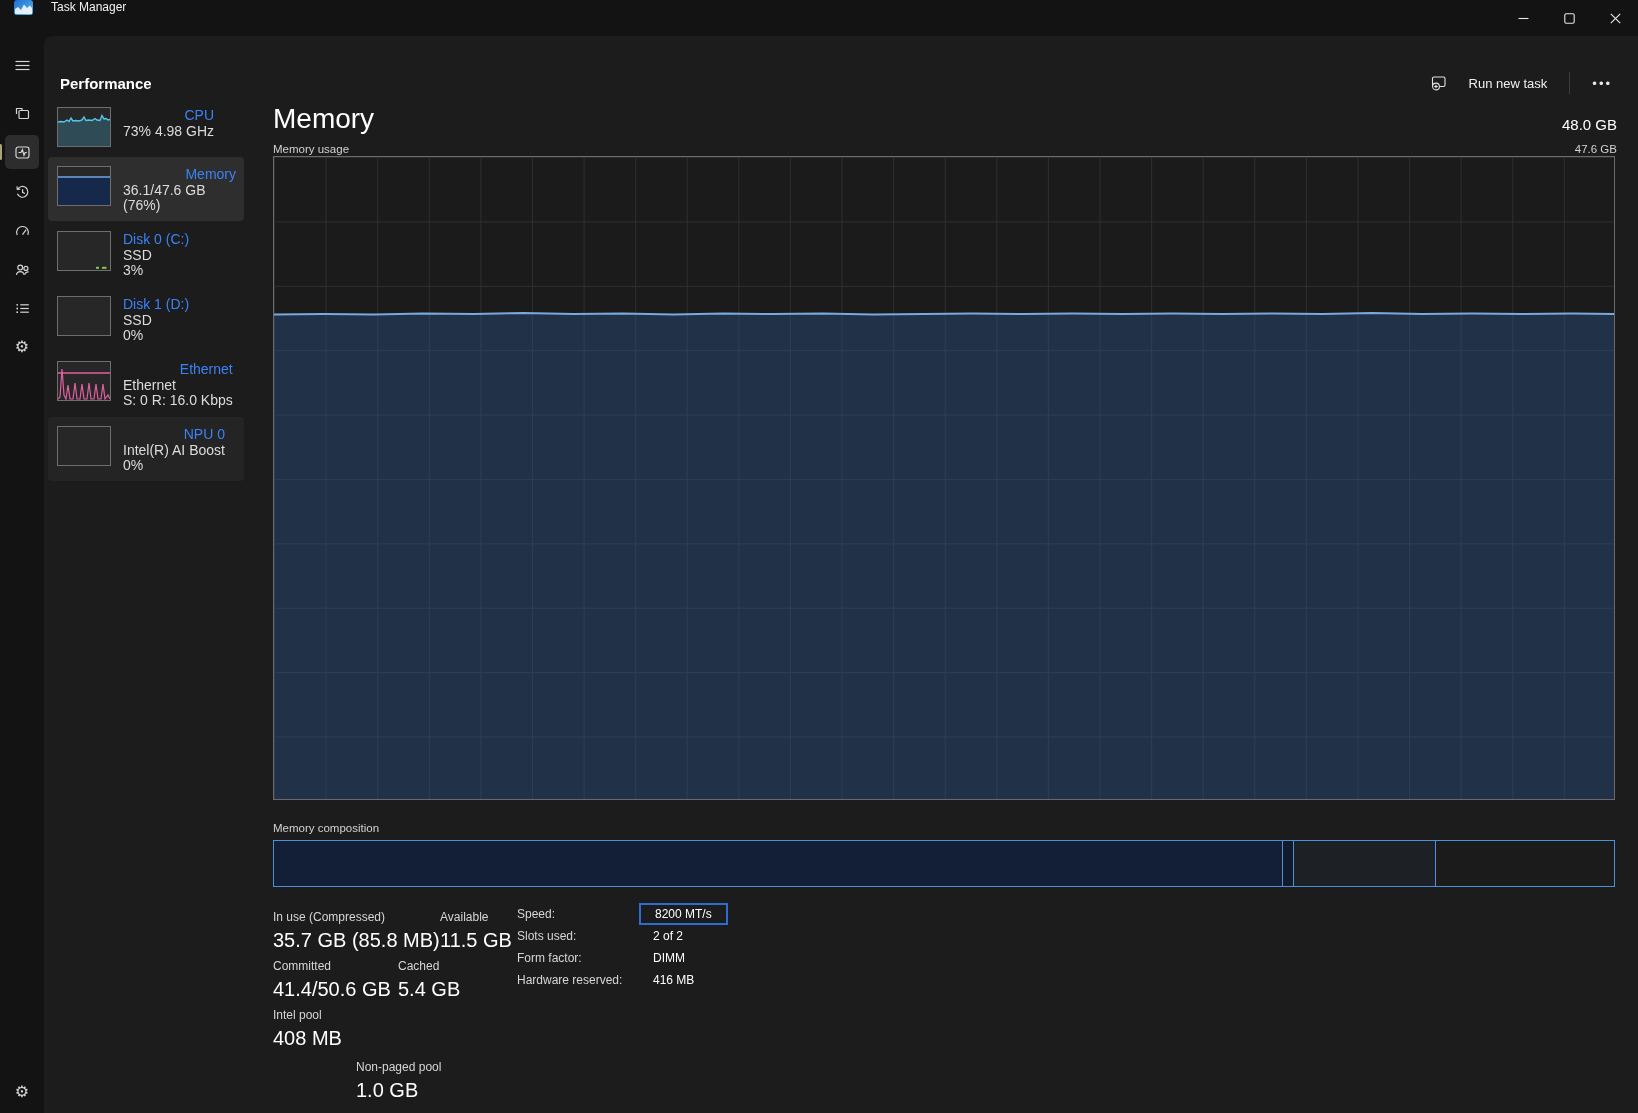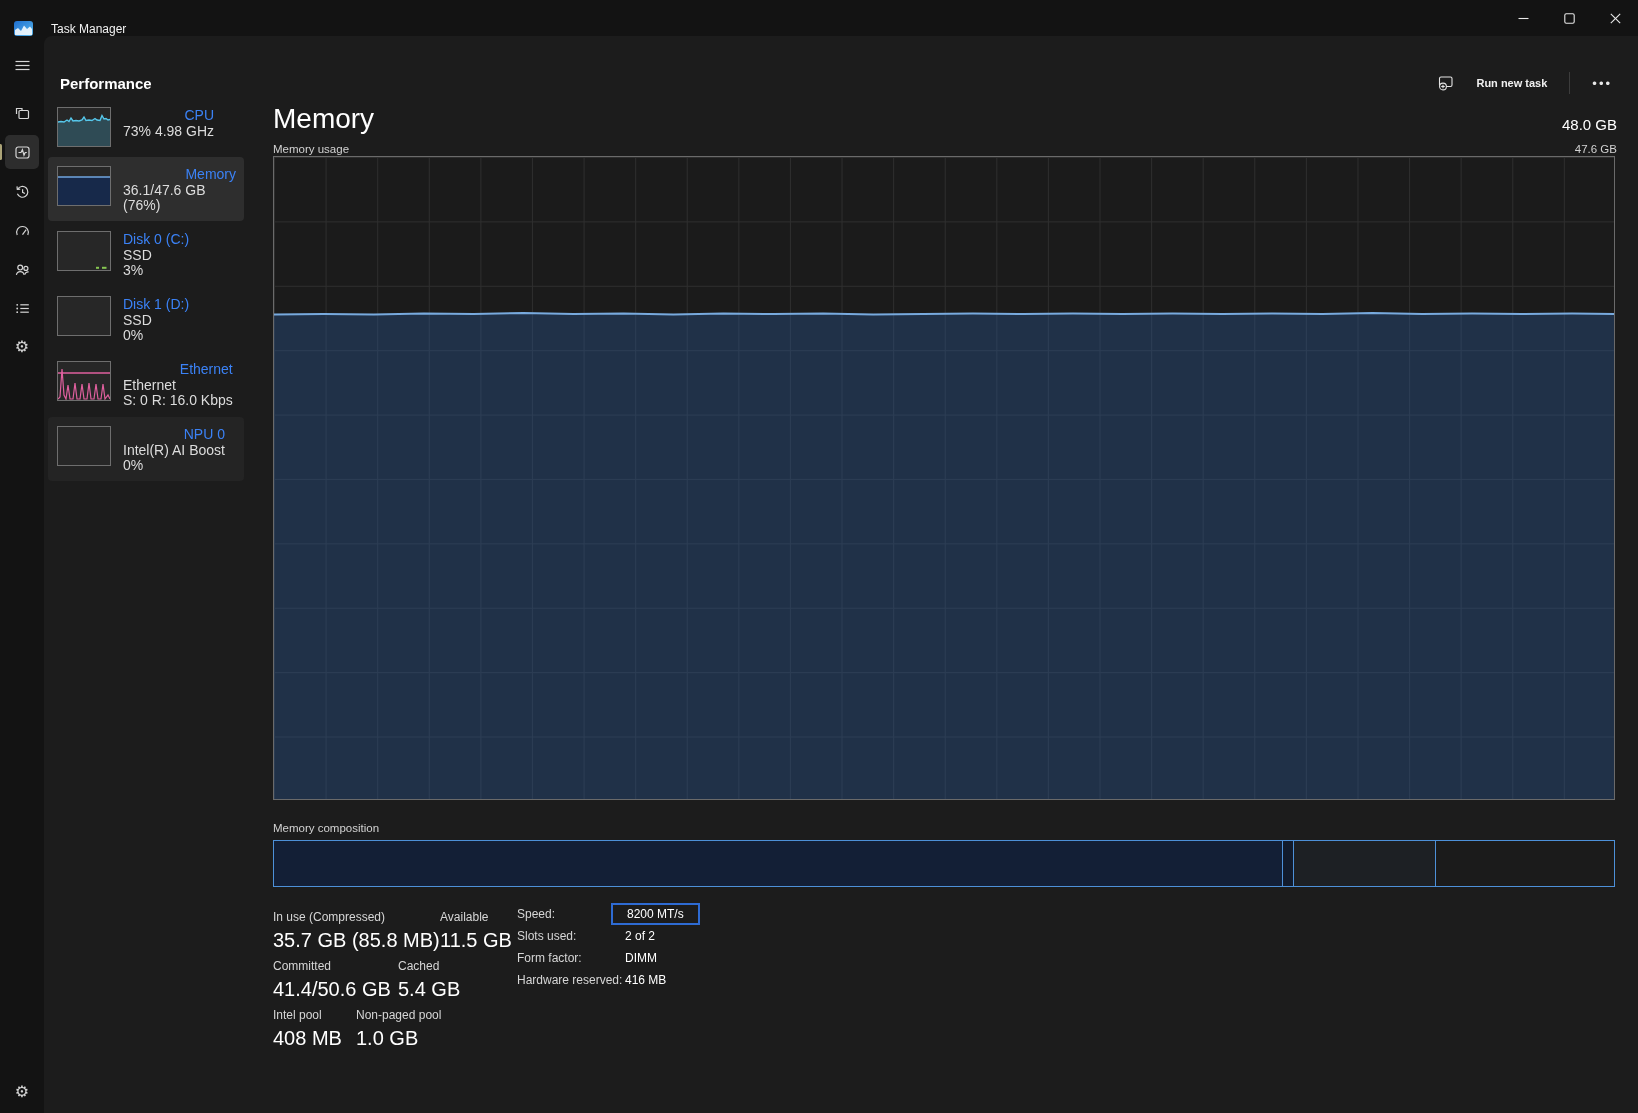--- a/index.html
+++ b/index.html
@@ -4,40 +4,40 @@
 <style>
   * { margin:0; padding:0; box-sizing:border-box; }
   html,body { width:1638px; height:1113px; overflow:hidden; }
   body {
     font-family:"Liberation Sans", sans-serif;
     background:#131313; color:#fff;
     position:relative;
     -webkit-font-smoothing:antialiased;
   }
   
-  .titlebar { position:absolute; left:0; top:0; width:1638px; height:36px; background:#131313; display:flex; align-items:flex-end; }
+  .titlebar { position:absolute; left:0; top:0; width:1638px; height:36px; background:#131313; display:flex; align-items:flex-start; }
   .app-logo { width:19px; height:15px; margin-left:14px; border-radius:3px; overflow:hidden; }
   .app-title { font-size:12px; color:#f2f2f2; margin-left:18px; }
   .win-controls { position:absolute; right:0; top:0; height:36px; display:flex; }
   .win-btn { width:46px; height:36px; display:flex; align-items:center; justify-content:center; cursor:default; }
   .win-btn svg { stroke:#e8e8e8; stroke-width:1.1; fill:none; }
   
   .rail { position:absolute; left:0; top:36px; width:44px; height:1077px; display:flex; flex-direction:column; align-items:center; padding-top:12px; }
   .rail-btn { width:34px; height:34px; border-radius:5px; display:flex; align-items:center; justify-content:center; margin-bottom:5px; position:relative; }
   .rail-btn svg { stroke:#d6d6d6; stroke-width:1.2; fill:none; }
   .rail-btn.active { background:#2d2d2d; }
   .accent-pill { position:absolute; left:-6px; top:9px; width:3px; height:16px; border-radius:2px; background:#aba377; }
   .rail-gear { position:absolute; bottom:12px; left:0; width:44px; text-align:center; font-size:16px; color:#d4d4d4; }
   .glyph-gear { font-size:16px; color:#d4d4d4; line-height:1; }
   
   .content { position:absolute; left:44px; top:36px; width:1594px; height:1077px; background:#1c1c1c; border-top-left-radius:8px; }
   .content-header { position:absolute; left:0; top:16px; width:100%; height:62px; display:flex; align-items:center; }
   .page-title { font-size:15px; font-weight:700; color:#fff; margin-left:16px; }
   .header-right { position:absolute; right:14px; top:0; height:62px; display:flex; align-items:center; gap:10px; }
-  .run-task-btn { display:flex; align-items:center; gap:21px; font-size:11px; color:#f0f0f0; padding:7px 12px; border-radius:4px;font-weight:bold; }
+  .run-task-btn { display:flex; align-items:center; gap:21px; font-size:13px; color:#f0f0f0; padding:7px 12px; border-radius:4px; }
   .run-task-btn svg { stroke:#e4e4e4; stroke-width:1.1; fill:none; }
   .hdr-sep { width:1px; height:22px; background:#3c3c3c; }
   .more-btn { font-size:13px; letter-spacing:2px; color:#e8e8e8; padding:6px 12px; border-radius:4px; }
   
   .device-list { position:absolute; left:4px; top:62px; width:196px; }
   .device-item { display:flex; gap:12px; padding:9px 8px 9px 9px; border-radius:4px; margin-bottom:1px; min-height:58px; }
   .device-item.selected { background:#2e2e2e; }
   .device-item.hovered { background:#242424; }
   .thumb { width:54px; height:40px; border:1px solid #6e6e6e; background:#272727; flex:0 0 auto; }
   .thumb svg { display:block; width:52px; height:38px; }
@@ -57,21 +57,21 @@
   .comp-bar { position:absolute; left:229px; top:804px; width:1342px; height:47px; border:1px solid #4d90d8; display:flex; background:#1b1b1b; }
   .seg-inuse { width:75.3%; background:#131f36; border-right:1px solid #4d90d8; }
   .seg-modified { width:0.85%; background:#121b2c; border-right:1px solid #4d90d8; }
   .seg-standby { width:10.55%; background:rgba(77,144,216,0.05); border-right:1px solid #4d90d8; }
   .seg-free { flex:1; }
   
   .stat-block { position:absolute; }
   .stat-label { font-size:12px; color:#d6d6d6; margin-bottom:5px; }
   .stat-value { font-size:20px; font-weight:300; color:#fff; }
   .details { position:absolute; left:473px; top:869px; font-size:12px; color:#e4e4e4; }
-  .detail-row { display:flex; margin-bottom:5px; align-items:center; min-height:17px; }
+  .detail-row { display:flex; margin-bottom:5px; align-items:center; min-height:17px;gap:28px; }
   .detail-label { width:108px; color:#d6d6d6; }
   .detail-value { color:#fff; }
   .focus-box { display:inline-block; border:2px solid #2e6bd3; padding:2px 14px; margin:-4px 0 -4px -14px; }
 </style>
 </head>
 <body>
 
 <div class="titlebar">
   <div class="app-logo">
     <svg width="19" height="15" viewBox="0 0 19 15">
@@ -303,21 +303,21 @@
     <div class="stat-value">41.4/50.6 GB</div>
   </div>
   <div class="stat-block" style="left:354px; top:923px;">
     <div class="stat-label">Cached</div>
     <div class="stat-value">5.4 GB</div>
   </div>
   <div class="stat-block" style="left:229px; top:972px;">
     <div class="stat-label">Intel pool</div>
     <div class="stat-value">408 MB</div>
   </div>
-  <div class="stat-block" style="left:312px; top:972px;">
+  <div class="stat-block" style="left:312px; top:1024px;">
     <div class="stat-label">Non-paged pool</div>
     <div class="stat-value">1.0 GB</div>
   </div>
 
   <div class="details">
     <div class="detail-row">
       <span class="detail-label">Speed:</span>
       <span class="detail-value"><span class="focus-box">8200 MT/s</span></span>
     </div>
     <div class="detail-row">

